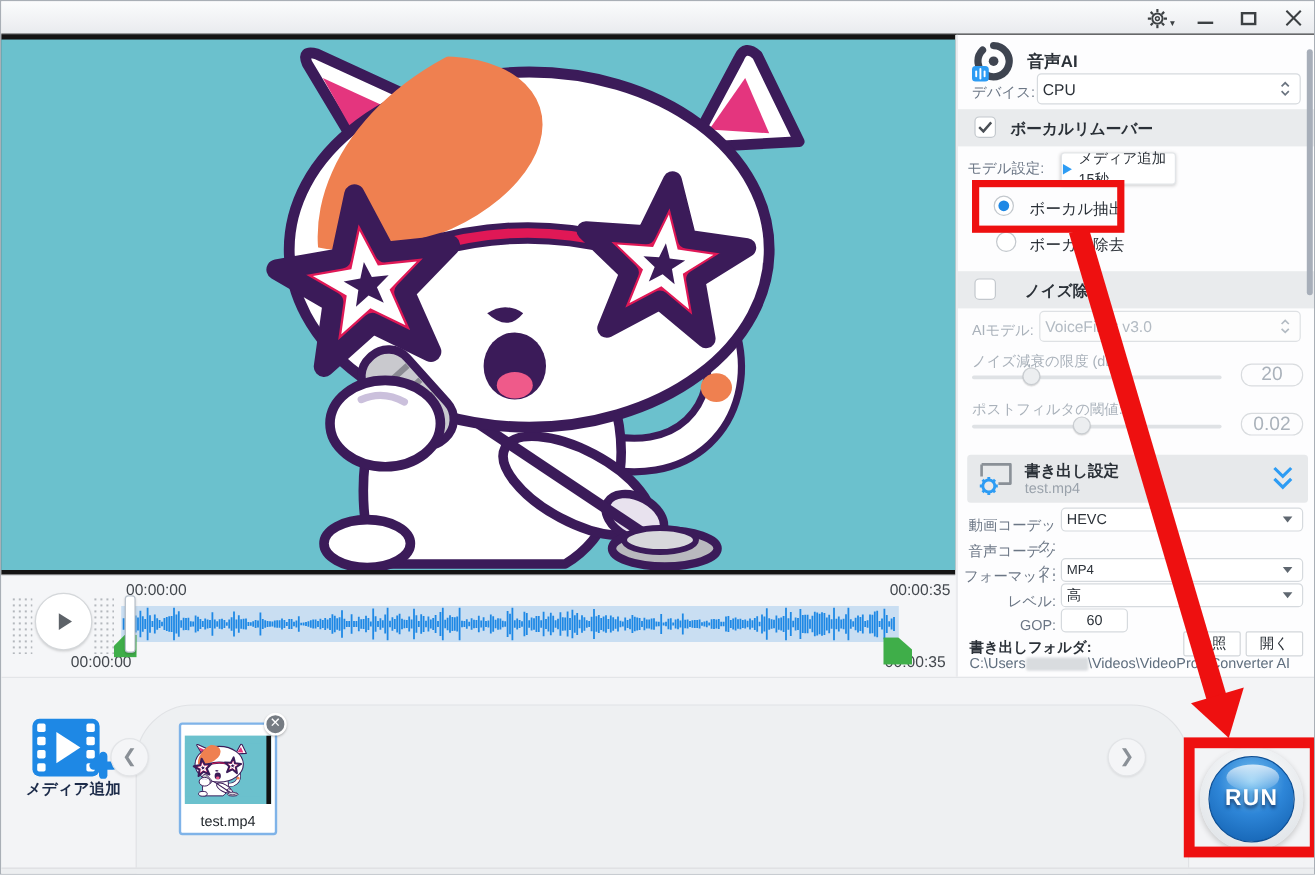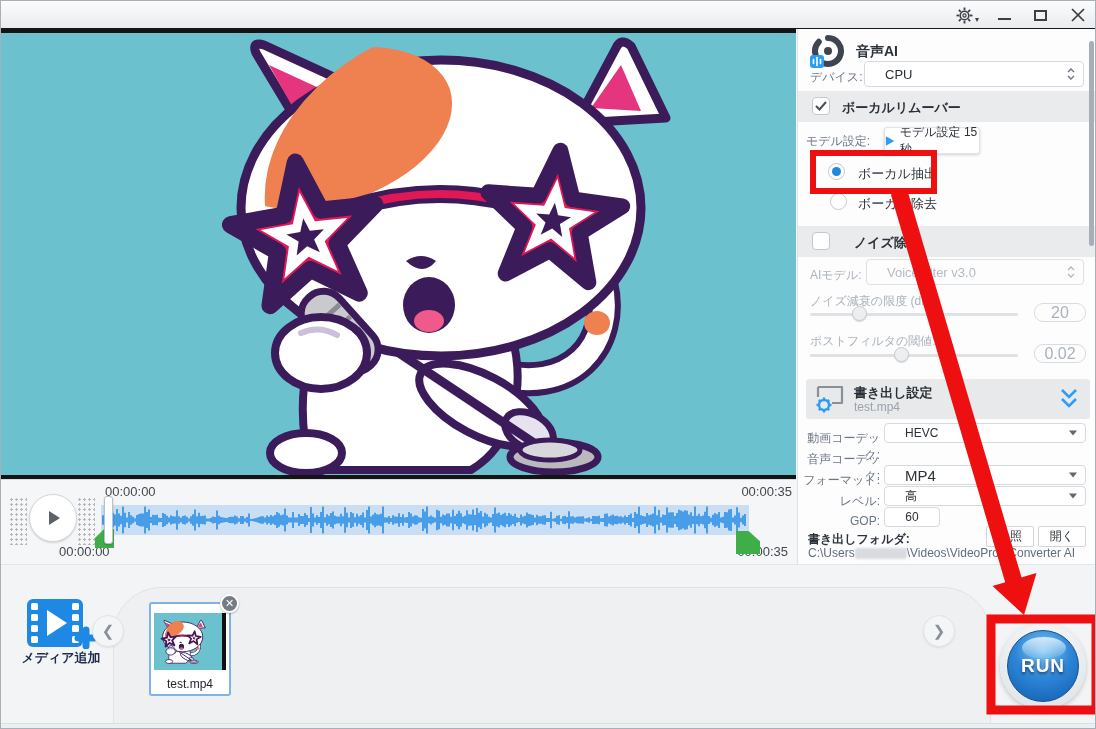--- a/index.html
+++ b/index.html
@@ -42,21 +42,21 @@
   
   .sidebar { position:absolute; left:796px; top:28px; width:300px; height:535px; background:#fdfdfe; border-left:1px solid #e0e2e5; }
   .sb-abs { position:absolute; }
   .sb-label { font-size:12px; color:#6b7685; }
   .sb-label-dis { font-size:12px; color:#aab2bb; }
   .sb-bold { font-size:13px; font-weight:bold; color:#2b3138; }
   .section-bar { position:absolute; left:0; width:300px; height:31px; background:#e9ebed; }
   .checkbox { position:absolute; width:18px; height:18px; background:#fff; border:1px solid #c3c8cd; border-radius:4px; display:flex; align-items:center; justify-content:center; }
   .radio { position:absolute; width:17px; height:17px; border-radius:50%; background:#fff; border:1px solid #c3c8cd; display:flex; align-items:center; justify-content:center; }
   .radio-dot { width:9px; height:9px; border-radius:50%; background:#1e88e5; }
-  .select-box { position:absolute; background:#fff; border:1px solid #d6dade; border-radius:4px; font-size:13px; color:#2b3138; display:flex; align-items:center; padding:0 20px; }
+  .select-box { position:absolute; background:#fff; border:1px solid #d6dade; border-radius:4px; font-size:13px; color:#2b3138; display:flex; align-items:center; padding:0 4px; }
   .select-box.dis { color:#b3bbc3; border-color:#dee1e4; background:#fdfdfd; }
   .spinner { position:absolute; right:7px; top:50%; transform:translateY(-50%); }
   .dd-arrow { position:absolute; right:8px; top:50%; transform:translateY(-50%); width:0; height:0;
     border-left:4px solid transparent; border-right:4px solid transparent; border-top:5px solid #5f6770; }
   .preview-btn { position:absolute; left:78px; top:-4px; width:96px; height:27px; background:#fff; border:1px solid #e2e5e8;
     border-radius:3px; box-shadow:0 1px 3px rgba(0,0,0,.18); display:flex; align-items:center; justify-content:center; gap:5px;
     font-size:12px; color:#2b3138; }
   .slider-track { position:absolute; height:3px; background:#dfe2e5; border-radius:2px; }
   .slider-thumb { position:absolute; top:-7px; width:15px; height:15px; border-radius:50%; background:#eceef0; border:1px solid #c9cdd1; box-shadow:0 1px 1px rgba(0,0,0,.15); }
   .value-pill { position:absolute; width:52px; height:19px; border:1px solid #d9dcdf; border-radius:9px; font-size:16px; color:#aab2bb; text-align:center; line-height:17px; }
@@ -251,21 +251,21 @@
       </svg>
     </div>
     <div class="sb-abs sb-bold" style="left:44px; top:70px">ボーカルリムーバー</div>
 
     <div class="sb-abs" style="left:8px; top:102px; width:284px; height:28px">
       <span class="sb-label">モデル設定:</span>
       <div class="preview-btn">
         <svg width="11" height="12" viewBox="0 0 11 12">
           <polygon points="1,0.5 10.5,6 1,11.5" fill="#2d9cf4"></polygon>
         </svg>
-        <span>モデル設定 15秒</span>
+        <span>メディア追加 15秒</span>
       </div>
     </div>
 
     <div class="radio" style="left:30px; top:134px">
         <div class="radio-dot"></div>
       </div>
     <div class="sb-abs" style="left:60px; top:136px; font-size:13px; color:#2b3138">ボーカル抽出</div>
     <div class="radio" style="left:32px; top:164px"></div>
     <div class="sb-abs" style="left:60px; top:166px; font-size:13px; color:#2b3138">ボーカル除去</div>
 
@@ -318,21 +318,21 @@
       </svg>
     </div>
 
     <div class="row-label" style="left:2px; top:401px">動画コーデック:</div>
     <div class="select-box" style="left:86px; top:394px; width:202px; height:20px; font-size:12px">
       <span>HEVC</span>
         <div class="dd-arrow"></div>
     </div>
     <div class="row-label" style="left:2px; top:422px">音声コーデック:</div>
     <div class="row-label" style="left:2px; top:443px">フォーマット:</div>
-    <div class="select-box" style="left:86px; top:436px; width:202px; height:20px; font-size:15px">
+    <div class="select-box" style="left:86px; top:436px; width:202px; height:20px; font-size:11px">
       <span>MP4</span>
         <div class="dd-arrow"></div>
     </div>
     <div class="row-label" style="left:2px; top:464px">レベル:</div>
     <div class="select-box" style="left:86px; top:457px; width:202px; height:20px; font-size:12px">
       <span>高</span>
         <div class="dd-arrow"></div>
     </div>
     <div class="row-label" style="left:2px; top:485px">GOP:</div>
     <div class="select-box" style="left:86px; top:478px; width:56px; height:20px; font-size:12px; justify-content:center">

